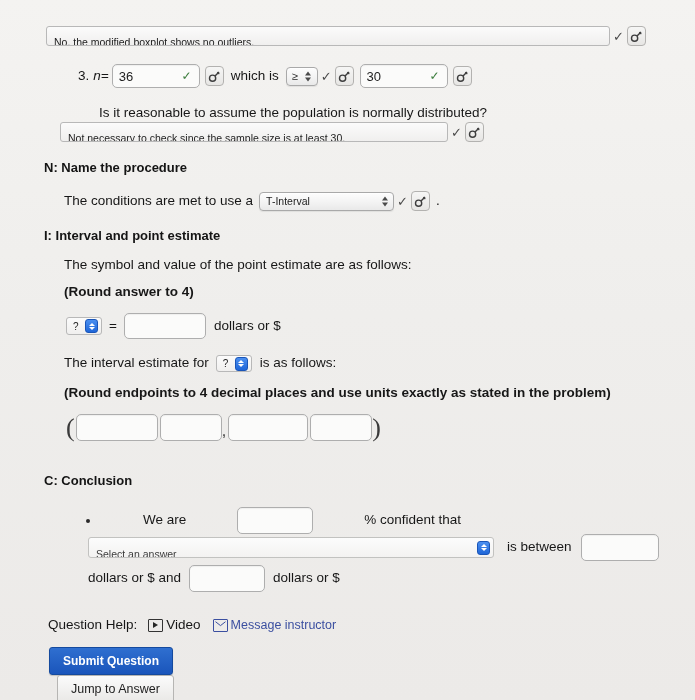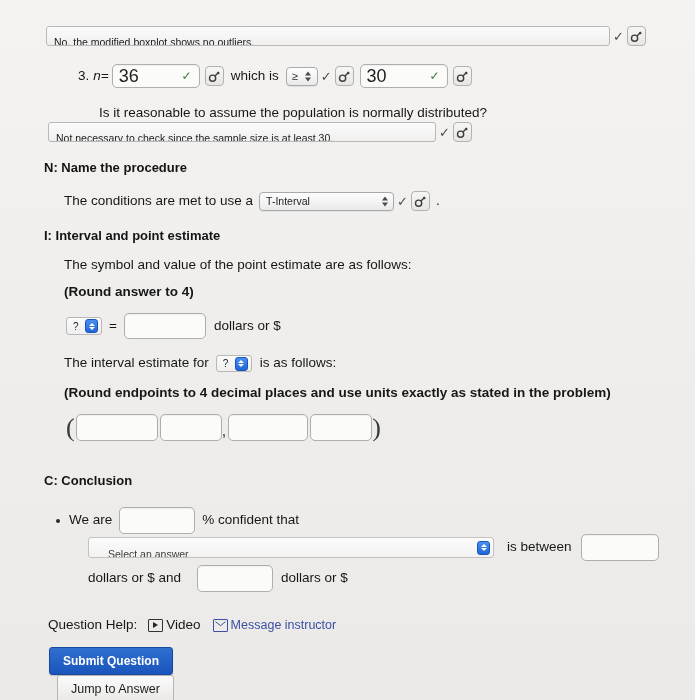--- a/index.html
+++ b/index.html
@@ -133,21 +133,21 @@
     border: 1px solid #aeaeae;
     border-radius: 5px;
     font-size: 12px;
     color: #1d1d1d;
     padding: 0 6px;
     display: inline-flex;
     align-items: center;
     position: relative;
     box-shadow: 0 1px 1px rgba(0,0,0,0.05) inset;
   }
-  .tin .val { font-size: 18px; }
+  .tin .val { font-size: 13px; }
   .tin .tick {
     position: absolute;
     right: 7px;
     top: 50%;
     transform: translateY(-50%);
     color: #3c7d3c;
     font-size: 12px;
     line-height: 1;
   }
 
@@ -308,21 +308,21 @@
       <svg width="13" height="13" viewBox="0 0 13 13">
         <circle cx="4.6" cy="8.2" r="3.1" fill="none" stroke="#3d3d3d" stroke-width="1.4"></circle>
         <line x1="7.0" y1="6.0" x2="11.0" y2="2.0" stroke="#3d3d3d" stroke-width="1.4"></line>
         <line x1="9.3" y1="2.2" x2="11.3" y2="4.2" stroke="#3d3d3d" stroke-width="1.2"></line>
       </svg>
     </span>
   </div>
 
   <div class="abs q-text" style="left:99px; top:105px;">Is it reasonable to assume the population is normally distributed?</div>
 
-  <div class="abs row" style="left:48px; top:122px;text-align:right;">
+  <div class="abs row" style="left:60px; top:122px;text-align:right;">
     <div class="sel-flat" style="width:388px;">
       <span>Not necessary to check since the sample size is at least 30.</span>
       <span class="stepper" style="position:absolute;right:6px;top:50%;transform:translateY(-50%);display:flex;flex-direction:column;align-items:center;justify-content:center;gap:2px;width:9px;height:13px;">
         <i class="up"></i>
           <i class="down"></i>
       </span>
     </div>
     <span class="ok">✓</span>
     <span class="magbtn">
       <svg width="13" height="13" viewBox="0 0 13 13">
@@ -403,45 +403,45 @@
       <span class="val"></span>
     </span>
     <span class="tin" style="width:62px; height:27px; margin-left:2px;">
       <span class="val"></span>
     </span>
     <span class="paren">)</span>
   </div>
 
   <div class="abs section-head" style="left:44px; top:473px;">C: Conclusion</div>
 
-  <div class="abs row" style="left:56px; top:507px;">
+  <div class="abs row" style="left:86px; top:507px;gap:44px;">
     <span class="bullet" style="margin-right:9px;"></span>
     <span class="q-text" style="margin-right:7px;">We are</span>
     <span class="tin" style="width:76px; height:27px;">
       <span class="val"></span>
     </span>
     <span class="q-text" style="margin-left:7px;">% confident that</span>
   </div>
 
   <div class="abs row" style="left:88px; top:534px; width:600px;">
     <div class="sel-flat" style="width:406px; height:21px; border-color:#c2c2c0; background:linear-gradient(180deg,#fcfcfc 0%,#f3f2f1 100%);">
-      <span style="color:#3b3b3b;margin-left:12px;">Select an answer</span>
+      <span style="color:#3b3b3b;">Select an answer</span>
       <span class="stepper-blue" style="position:absolute; right:3px; top:50%; transform:translateY(-50%);">
         <i class="up"></i>
           <i class="down"></i>
       </span>
     </div>
     <span class="q-text" style="margin-left:13px;">is between</span>
     <span class="tin" style="width:78px; height:27px; margin-left:9px;">
       <span class="val"></span>
     </span>
   </div>
 
   <div class="abs row" style="left:88px; top:565px;">
-    <span class="q-text" style="margin-right:16px;">dollars or $ and</span>
+    <span class="q-text" style="margin-right:8px;">dollars or $ and</span>
     <span class="tin" style="width:76px; height:27px;">
       <span class="val"></span>
     </span>
     <span class="q-text" style="margin-left:8px;">dollars or $</span>
   </div>
 
   <div class="abs row" style="left:48px; top:617px;">
     <span class="q-text" style="margin-right:11px;">Question Help:</span>
 
     <span class="row" style="margin-right:12px;">

